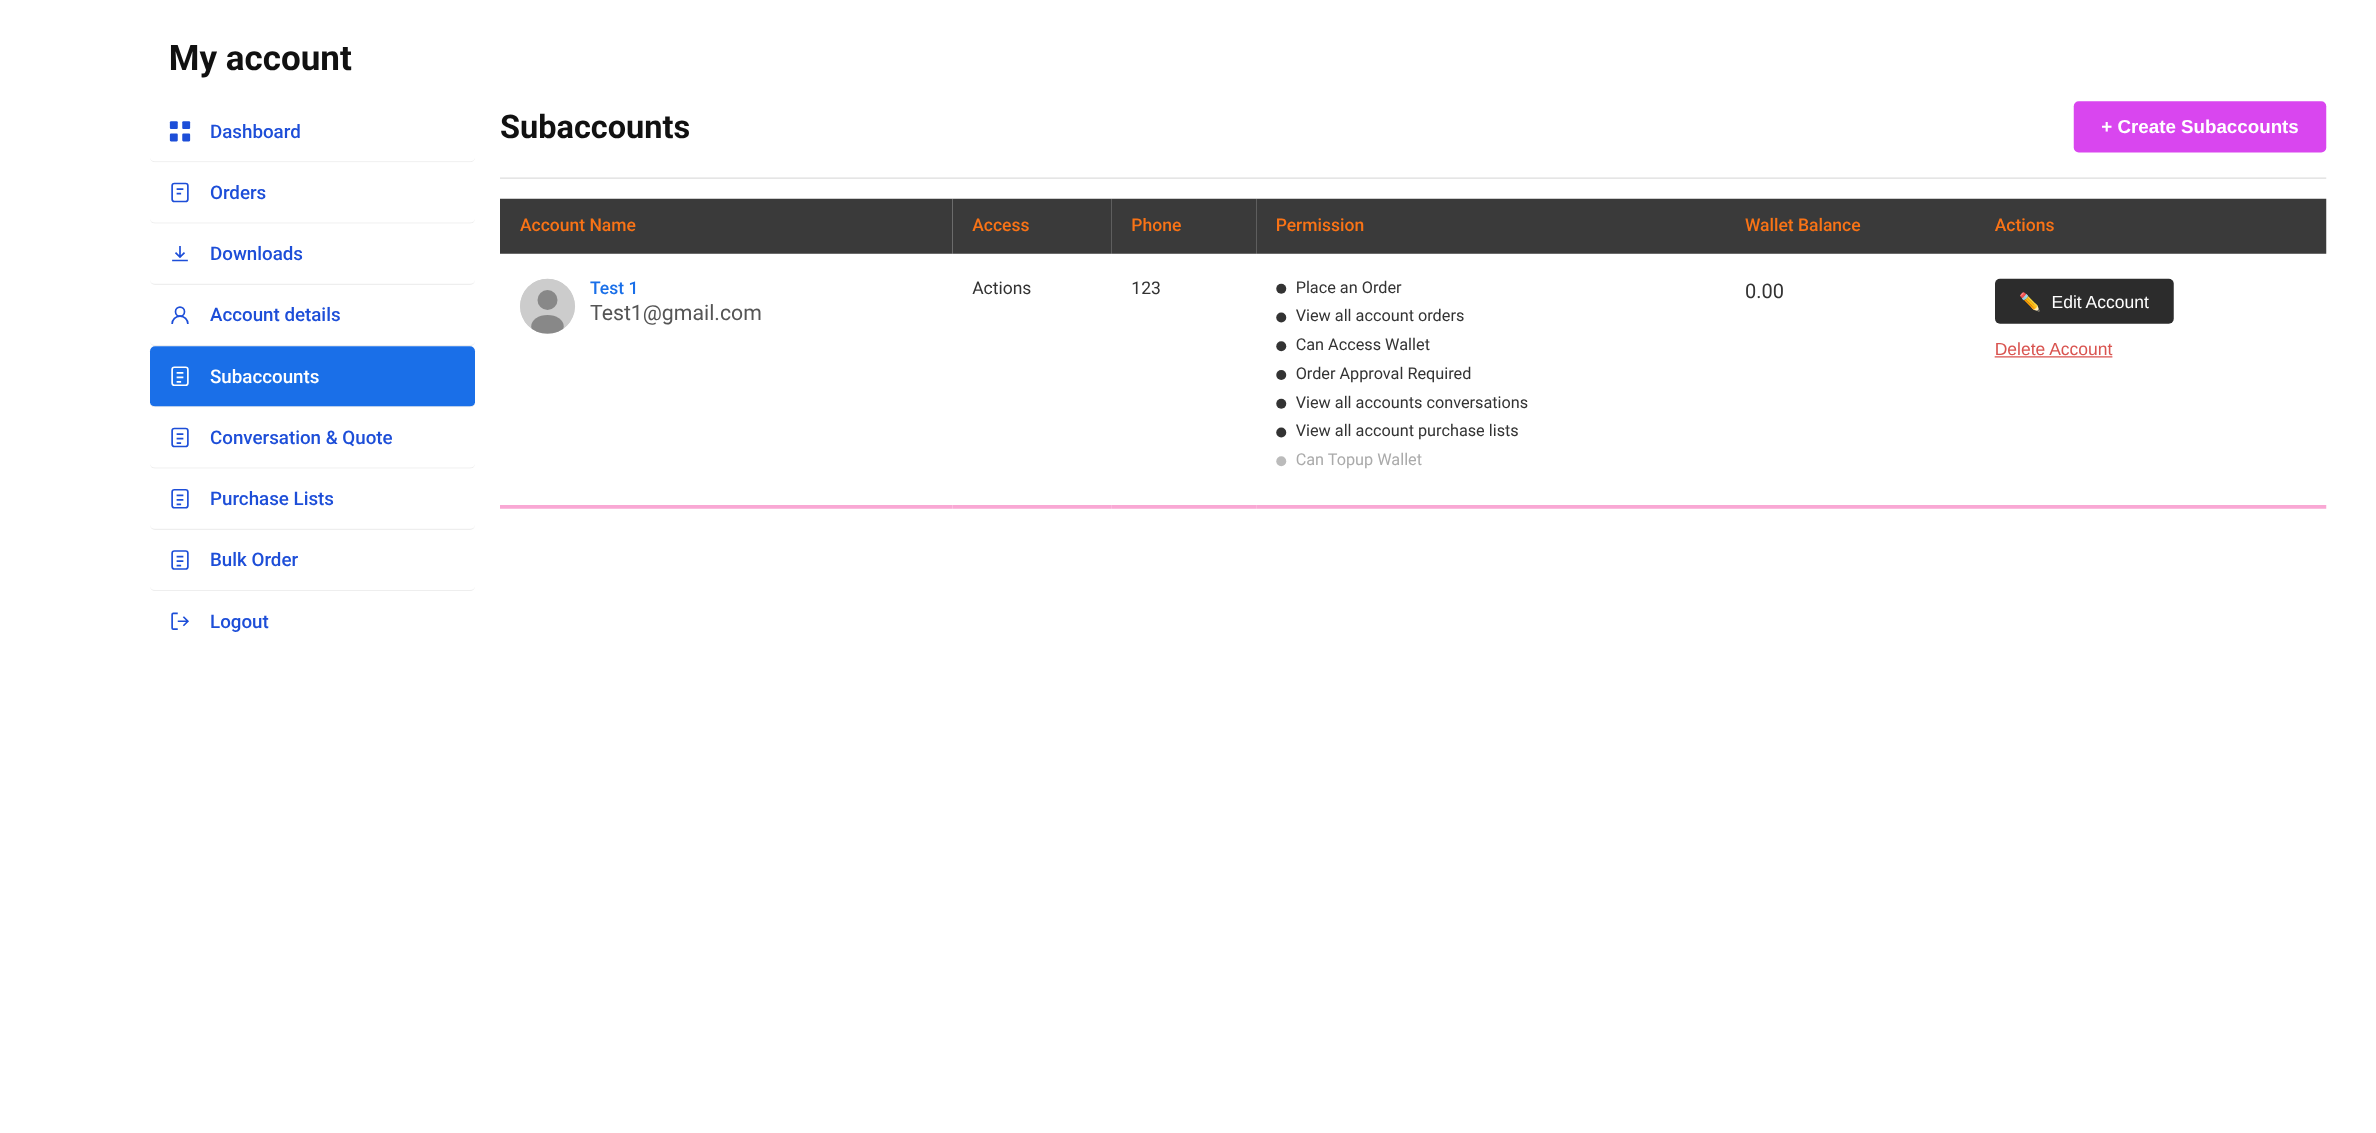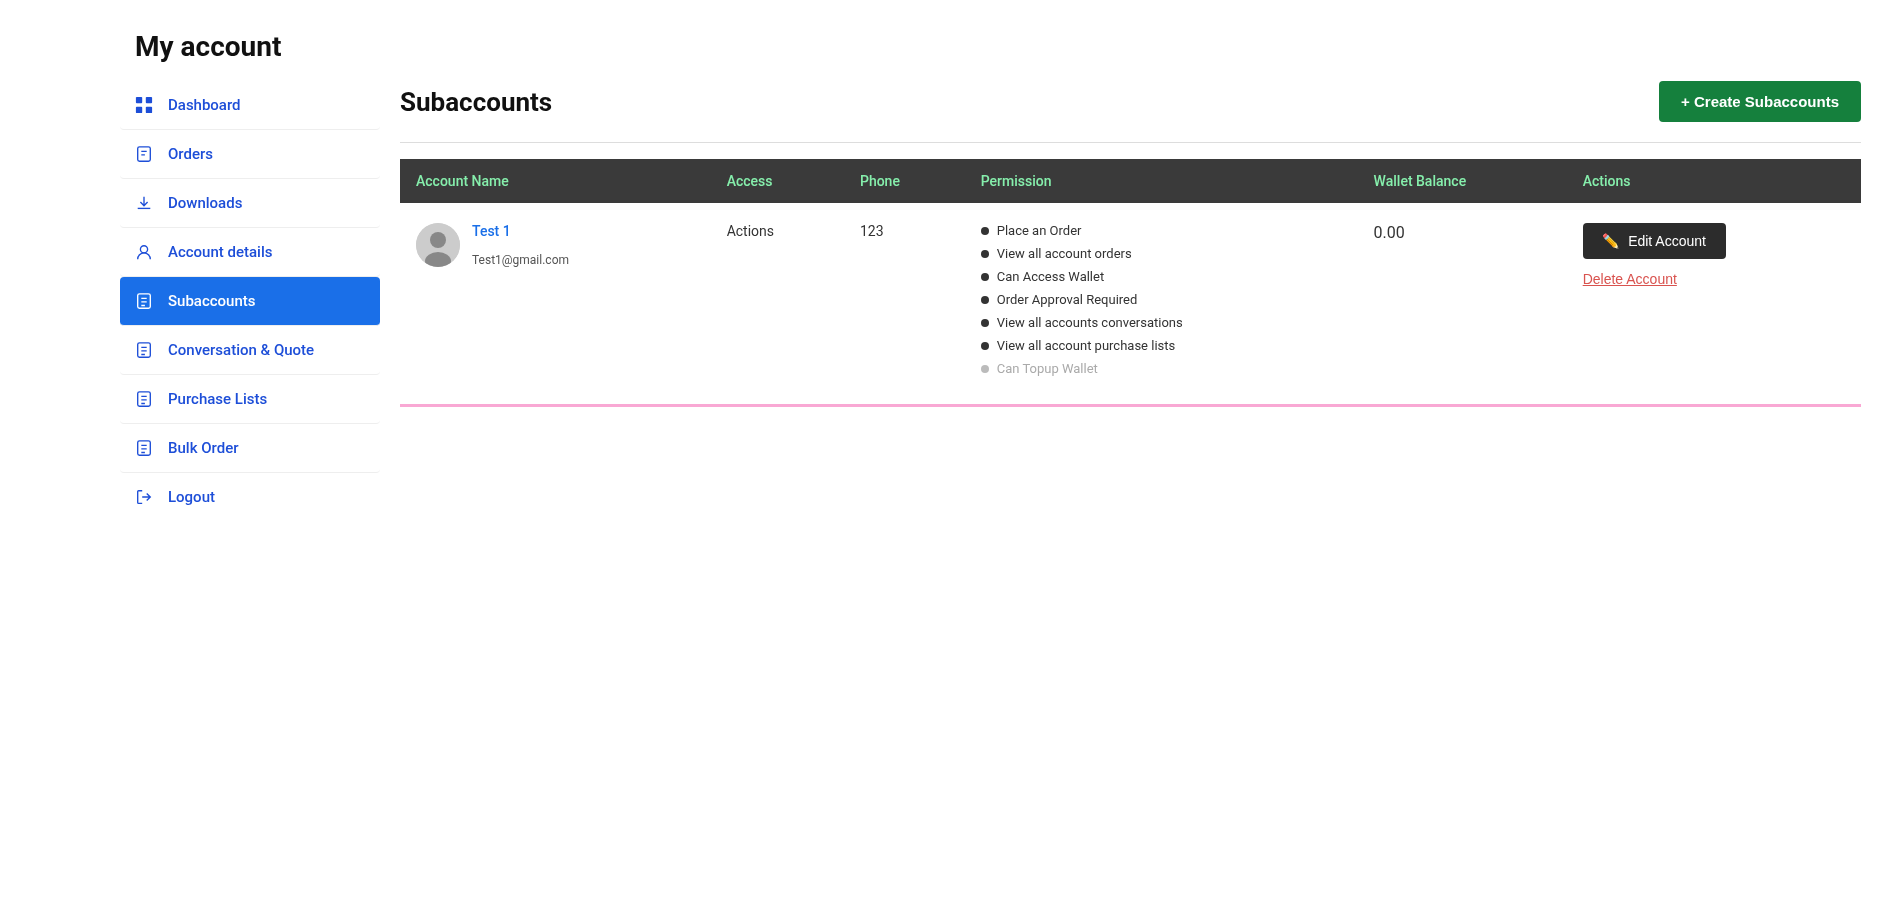--- a/index.html
+++ b/index.html
@@ -63,40 +63,40 @@
       justify-content: space-between;
       align-items: center;
       margin-bottom: 20px;
     }
     .section-title {
       font-size: 26px;
       font-weight: 700;
       color: #111;
     }
     .create-btn {
-      background: #15803d;
+      background: #d946ef;
       color: #fff;
       border: none;
       border-radius: 4px;
       padding: 12px 22px;
       font-size: 15px;
       font-weight: 600;
       cursor: pointer;
       display: flex;
       align-items: center;
       gap: 6px;
     }
     
     .accounts-table {
       width: 100%;
       border-collapse: collapse;
     }
     .accounts-table thead tr {
       background: #3a3a3a;
-      color: #86efac;
+      color: #f97316;
     }
     .accounts-table thead th {
       padding: 14px 16px;
       text-align: left;
       font-weight: 500;
       font-size: 14px;
     }
     .accounts-table tbody tr {
       border-bottom: 3px solid #f9a8d4;
     }
@@ -122,22 +122,22 @@
     }
     .avatar svg { width: 44px; height: 44px; }
     .account-info .name {
       color: #1a6fe8;
       font-weight: 500;
       font-size: 14px;
       cursor: pointer;
     }
     .account-info .email {
       color: #555;
-      font-size: 12px;
-      margin-top: 14px;
+      font-size: 17px;
+      margin-top: 2px;
     }
     .permission-list {
       list-style: none;
       padding: 0;
     }
     .permission-list li {
       display: flex;
       align-items: center;
       gap: 8px;
       margin-bottom: 8px;

